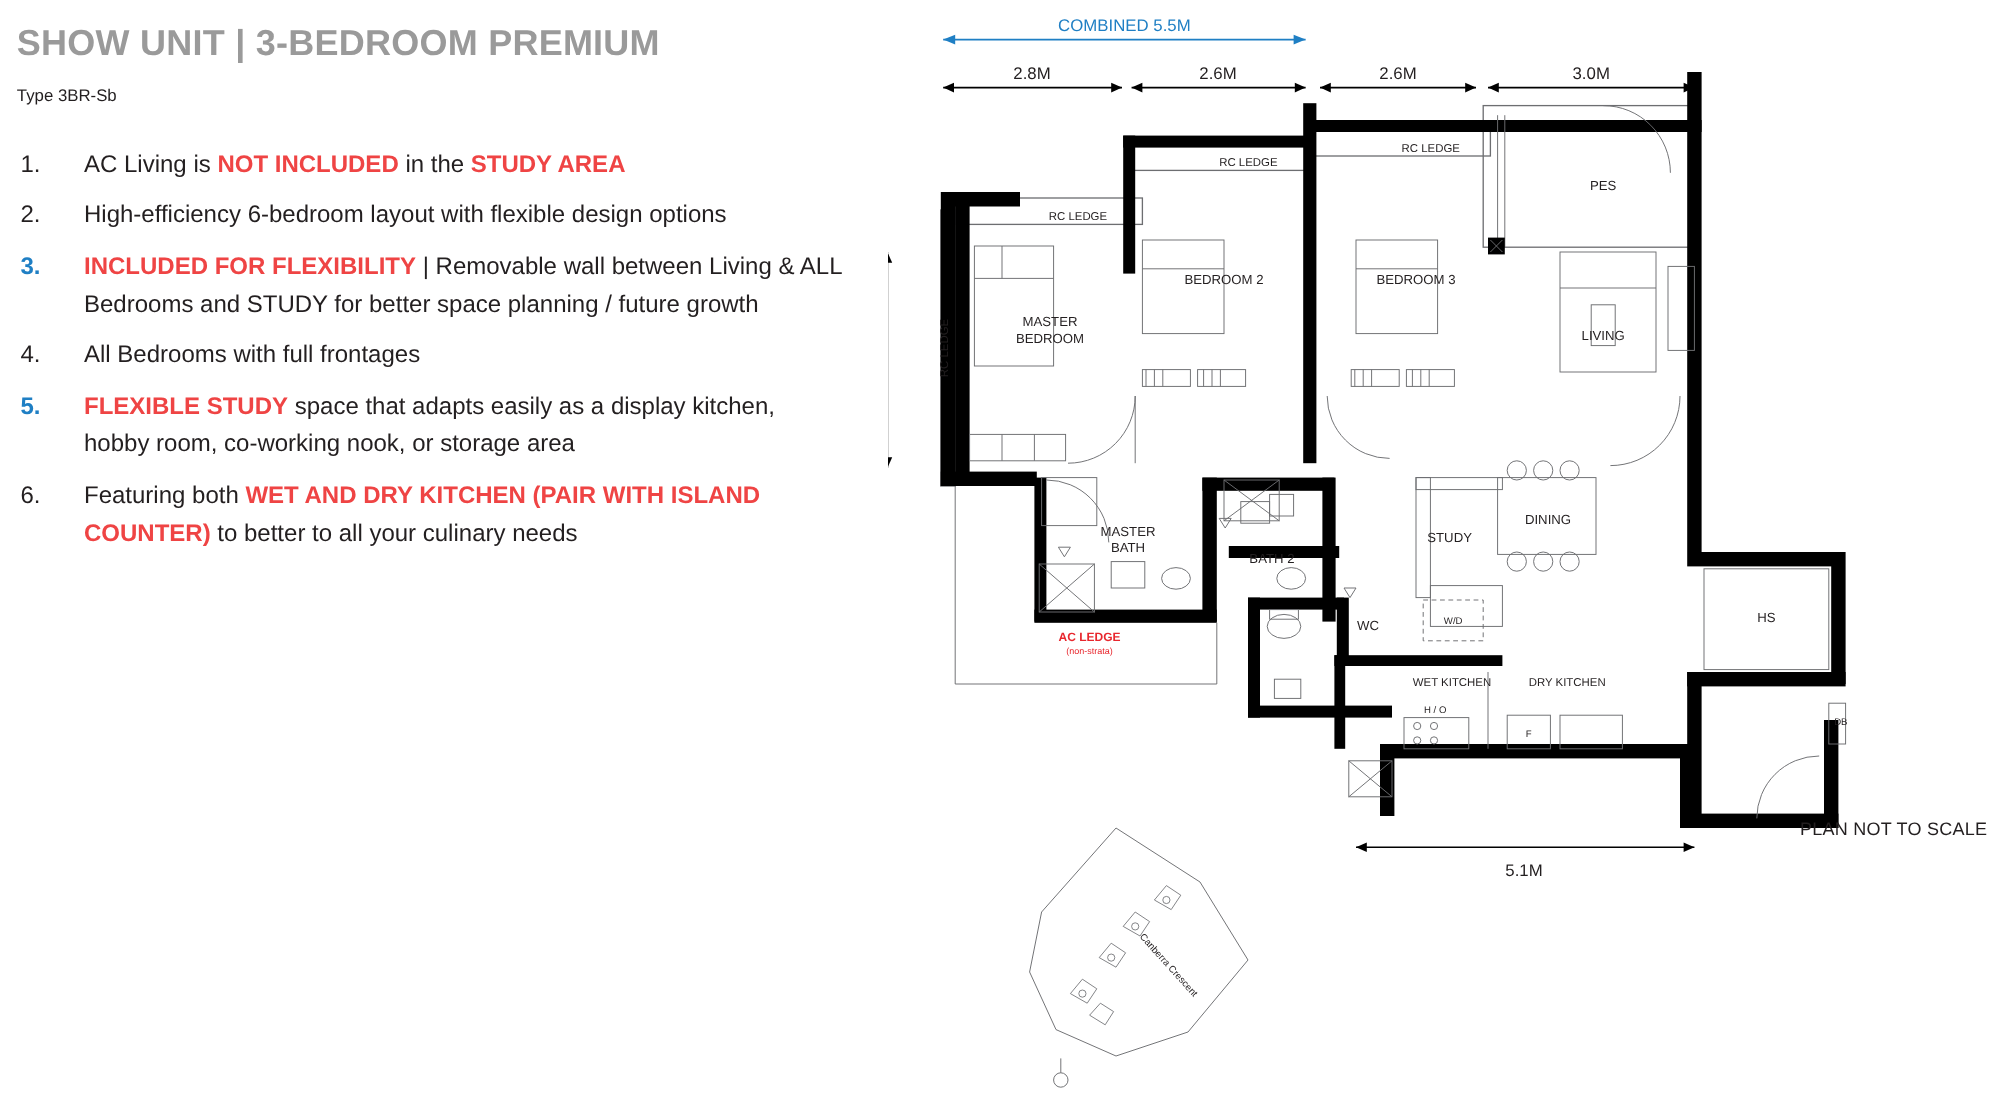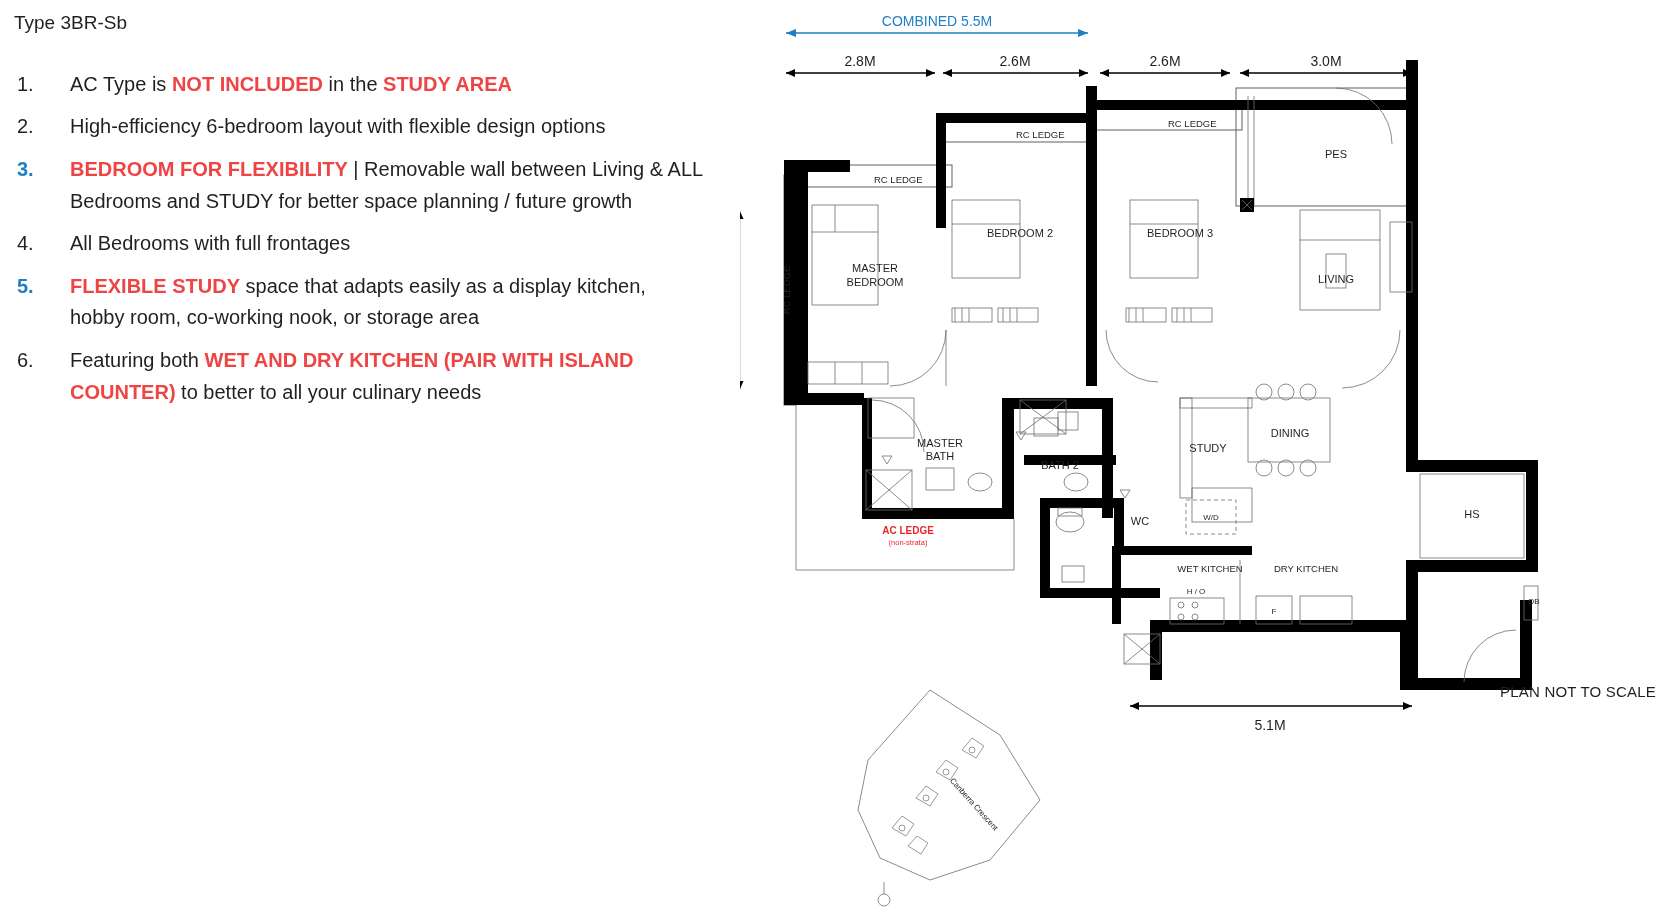--- a/index.html
+++ b/index.html
@@ -26,21 +26,21 @@
   }
   #page-title {
     font-size: 30px;
     font-weight: bold;
     color: #9a9a9a;
     letter-spacing: 0.2px;
     margin: 8px 0 18px 0;
     line-height: 1.1;
   }
   .subline {
-    font-size: 19px;
+    font-size: 14px;
     color: #231f20;
     margin: 0 0 14px 0;
     line-height: 1.2;
   }
   #feature-list {
     list-style: none;
     margin: 34px 0 0 0;
     padding: 0;
   }
   #feature-list li {
@@ -76,34 +76,35 @@
     bottom: 34px;
     font-size: 15px;
     color: #231f20;
     letter-spacing: 0.2px;
   }
 </style>
 </head>
 <body>
 
 <div id="left-panel">
+  <div id="page-title">SHOW UNIT | 3-BEDROOM PREMIUM</div>
   <div class="subline">Type 3BR-Sb</div>
 
   <ul id="feature-list">
       <li>
         <span class="num">1.</span>
-        <span class="txt"><span>AC Type is </span><span class="hl">NOT INCLUDED</span><span> in the </span><span class="hl">STUDY AREA</span></span>
+        <span class="txt"><span>AC Living is </span><span class="hl">NOT INCLUDED</span><span> in the </span><span class="hl">STUDY AREA</span></span>
       </li>
       <li>
         <span class="num">2.</span>
         <span class="txt"><span>High-efficiency 6-bedroom layout with flexible design options</span></span>
       </li>
       <li>
         <span class="num numhl">3.</span>
-        <span class="txt"><span class="hl">BEDROOM FOR FLEXIBILITY</span><span> | Removable wall between Living &amp; ALL Bedrooms and STUDY for better space planning / future growth</span></span>
+        <span class="txt"><span class="hl">INCLUDED FOR FLEXIBILITY</span><span> | Removable wall between Living &amp; ALL Bedrooms and STUDY for better space planning / future growth</span></span>
       </li>
       <li>
         <span class="num">4.</span>
         <span class="txt"><span>All Bedrooms with full frontages</span></span>
       </li>
       <li>
         <span class="num numhl">5.</span>
         <span class="txt"><span class="hl">FLEXIBLE STUDY</span><span> space that adapts easily as a display kitchen, hobby room, co-working nook, or storage area</span></span>
       </li>
       <li>

